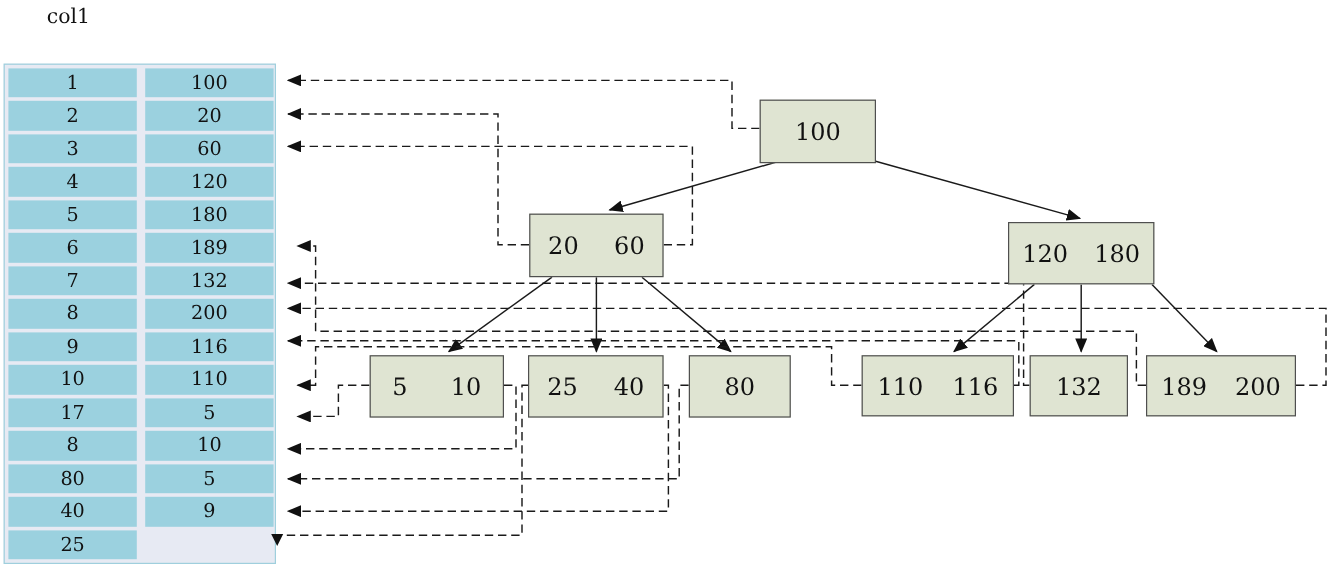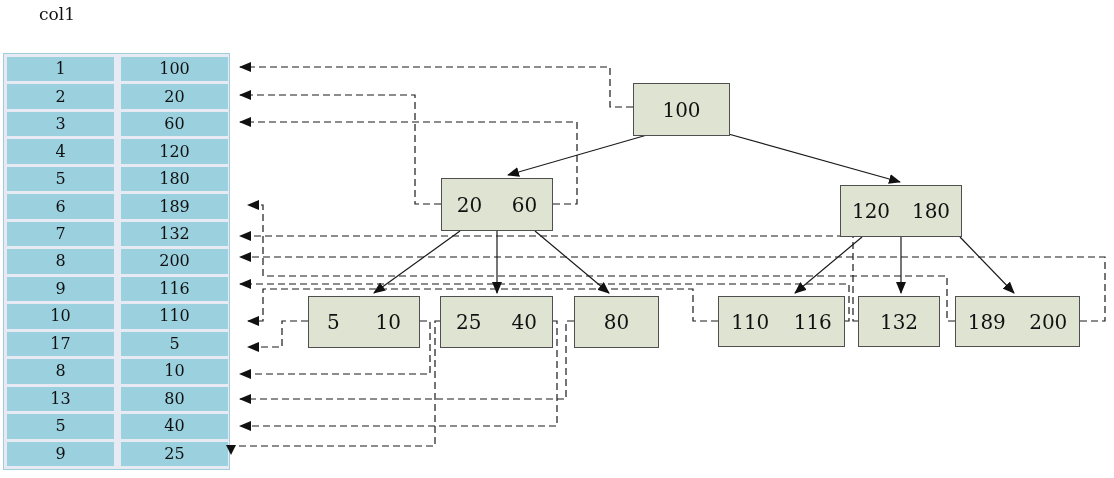--- a/index.html
+++ b/index.html
@@ -61,21 +61,20 @@
     <div class="cell">8</div>
     <div class="cell">200</div>
     <div class="cell">9</div>
     <div class="cell">116</div>
     <div class="cell">10</div>
     <div class="cell">110</div>
     <div class="cell">17</div>
     <div class="cell">5</div>
     <div class="cell">8</div>
     <div class="cell">10</div>
-    <div class="cell">13</div>
     <div class="cell">80</div>
     <div class="cell">5</div>
     <div class="cell">40</div>
     <div class="cell">9</div>
     <div class="cell">25</div>
   </div>
 
   <svg class="connectors" width="1114" height="478" viewBox="0 0 1114 478">
     <defs>
       <marker id="ah" markerUnits="userSpaceOnUse" markerWidth="12" markerHeight="10" refX="11" refY="5" orient="auto">

